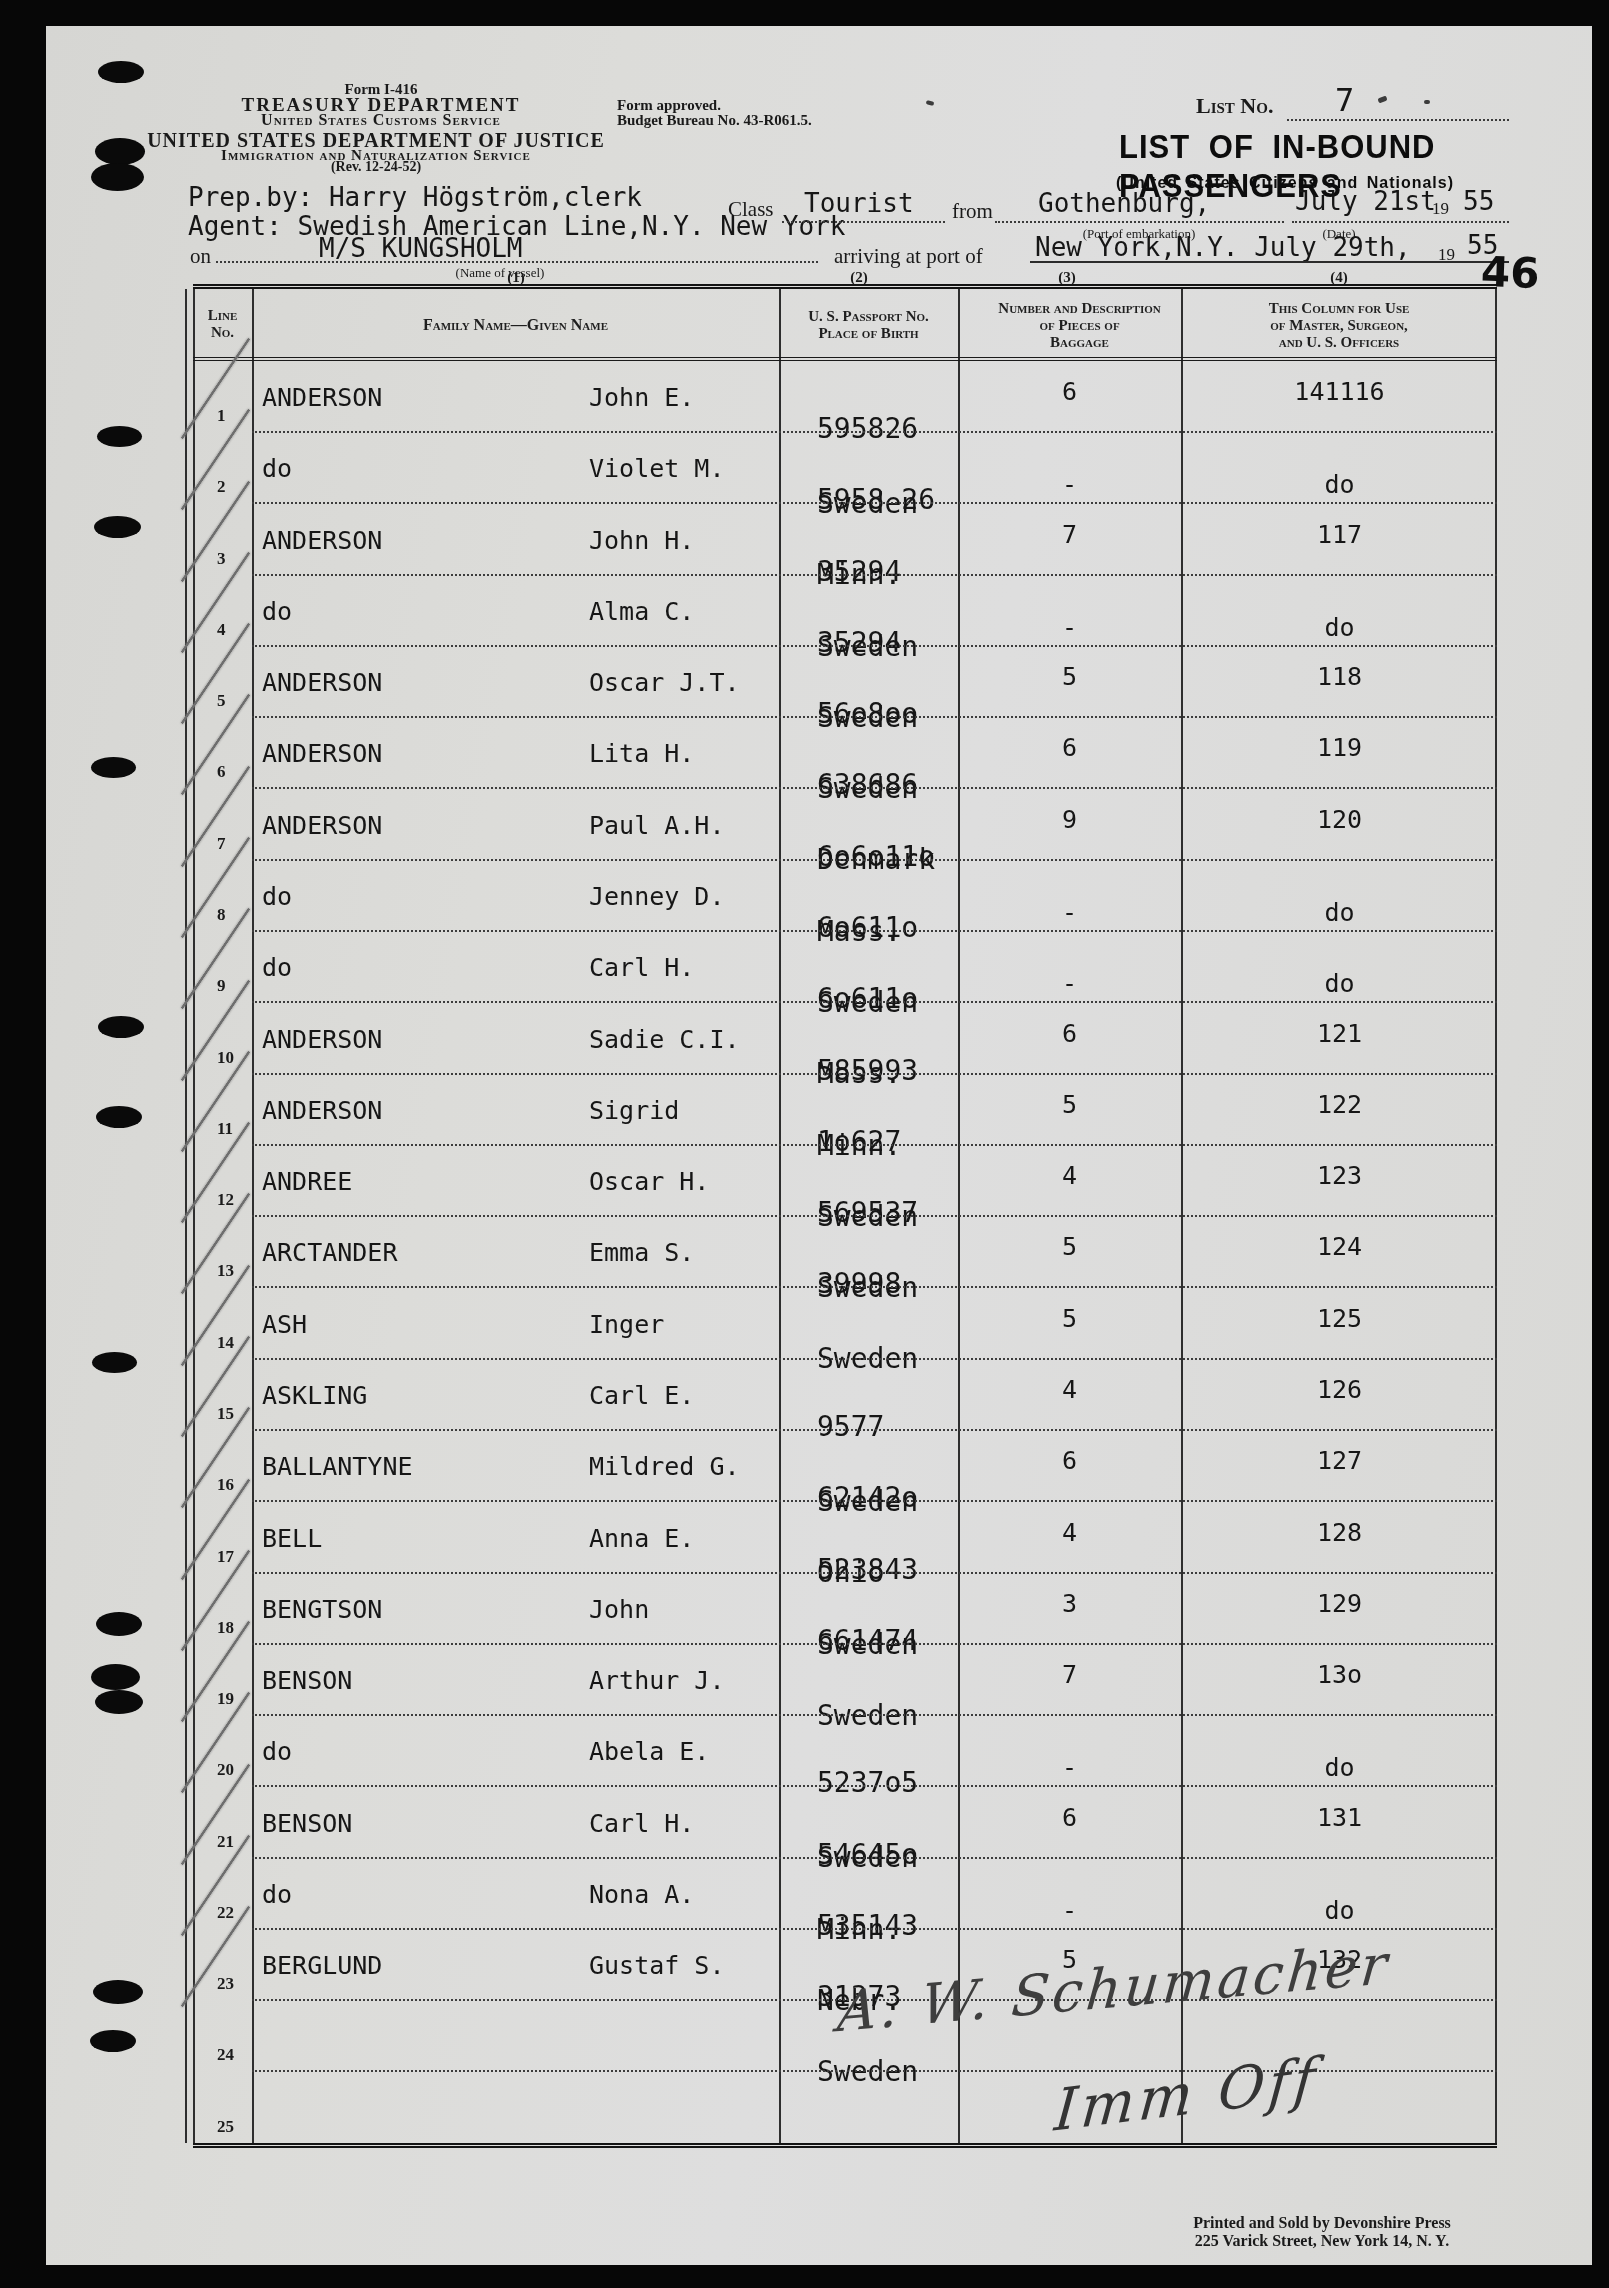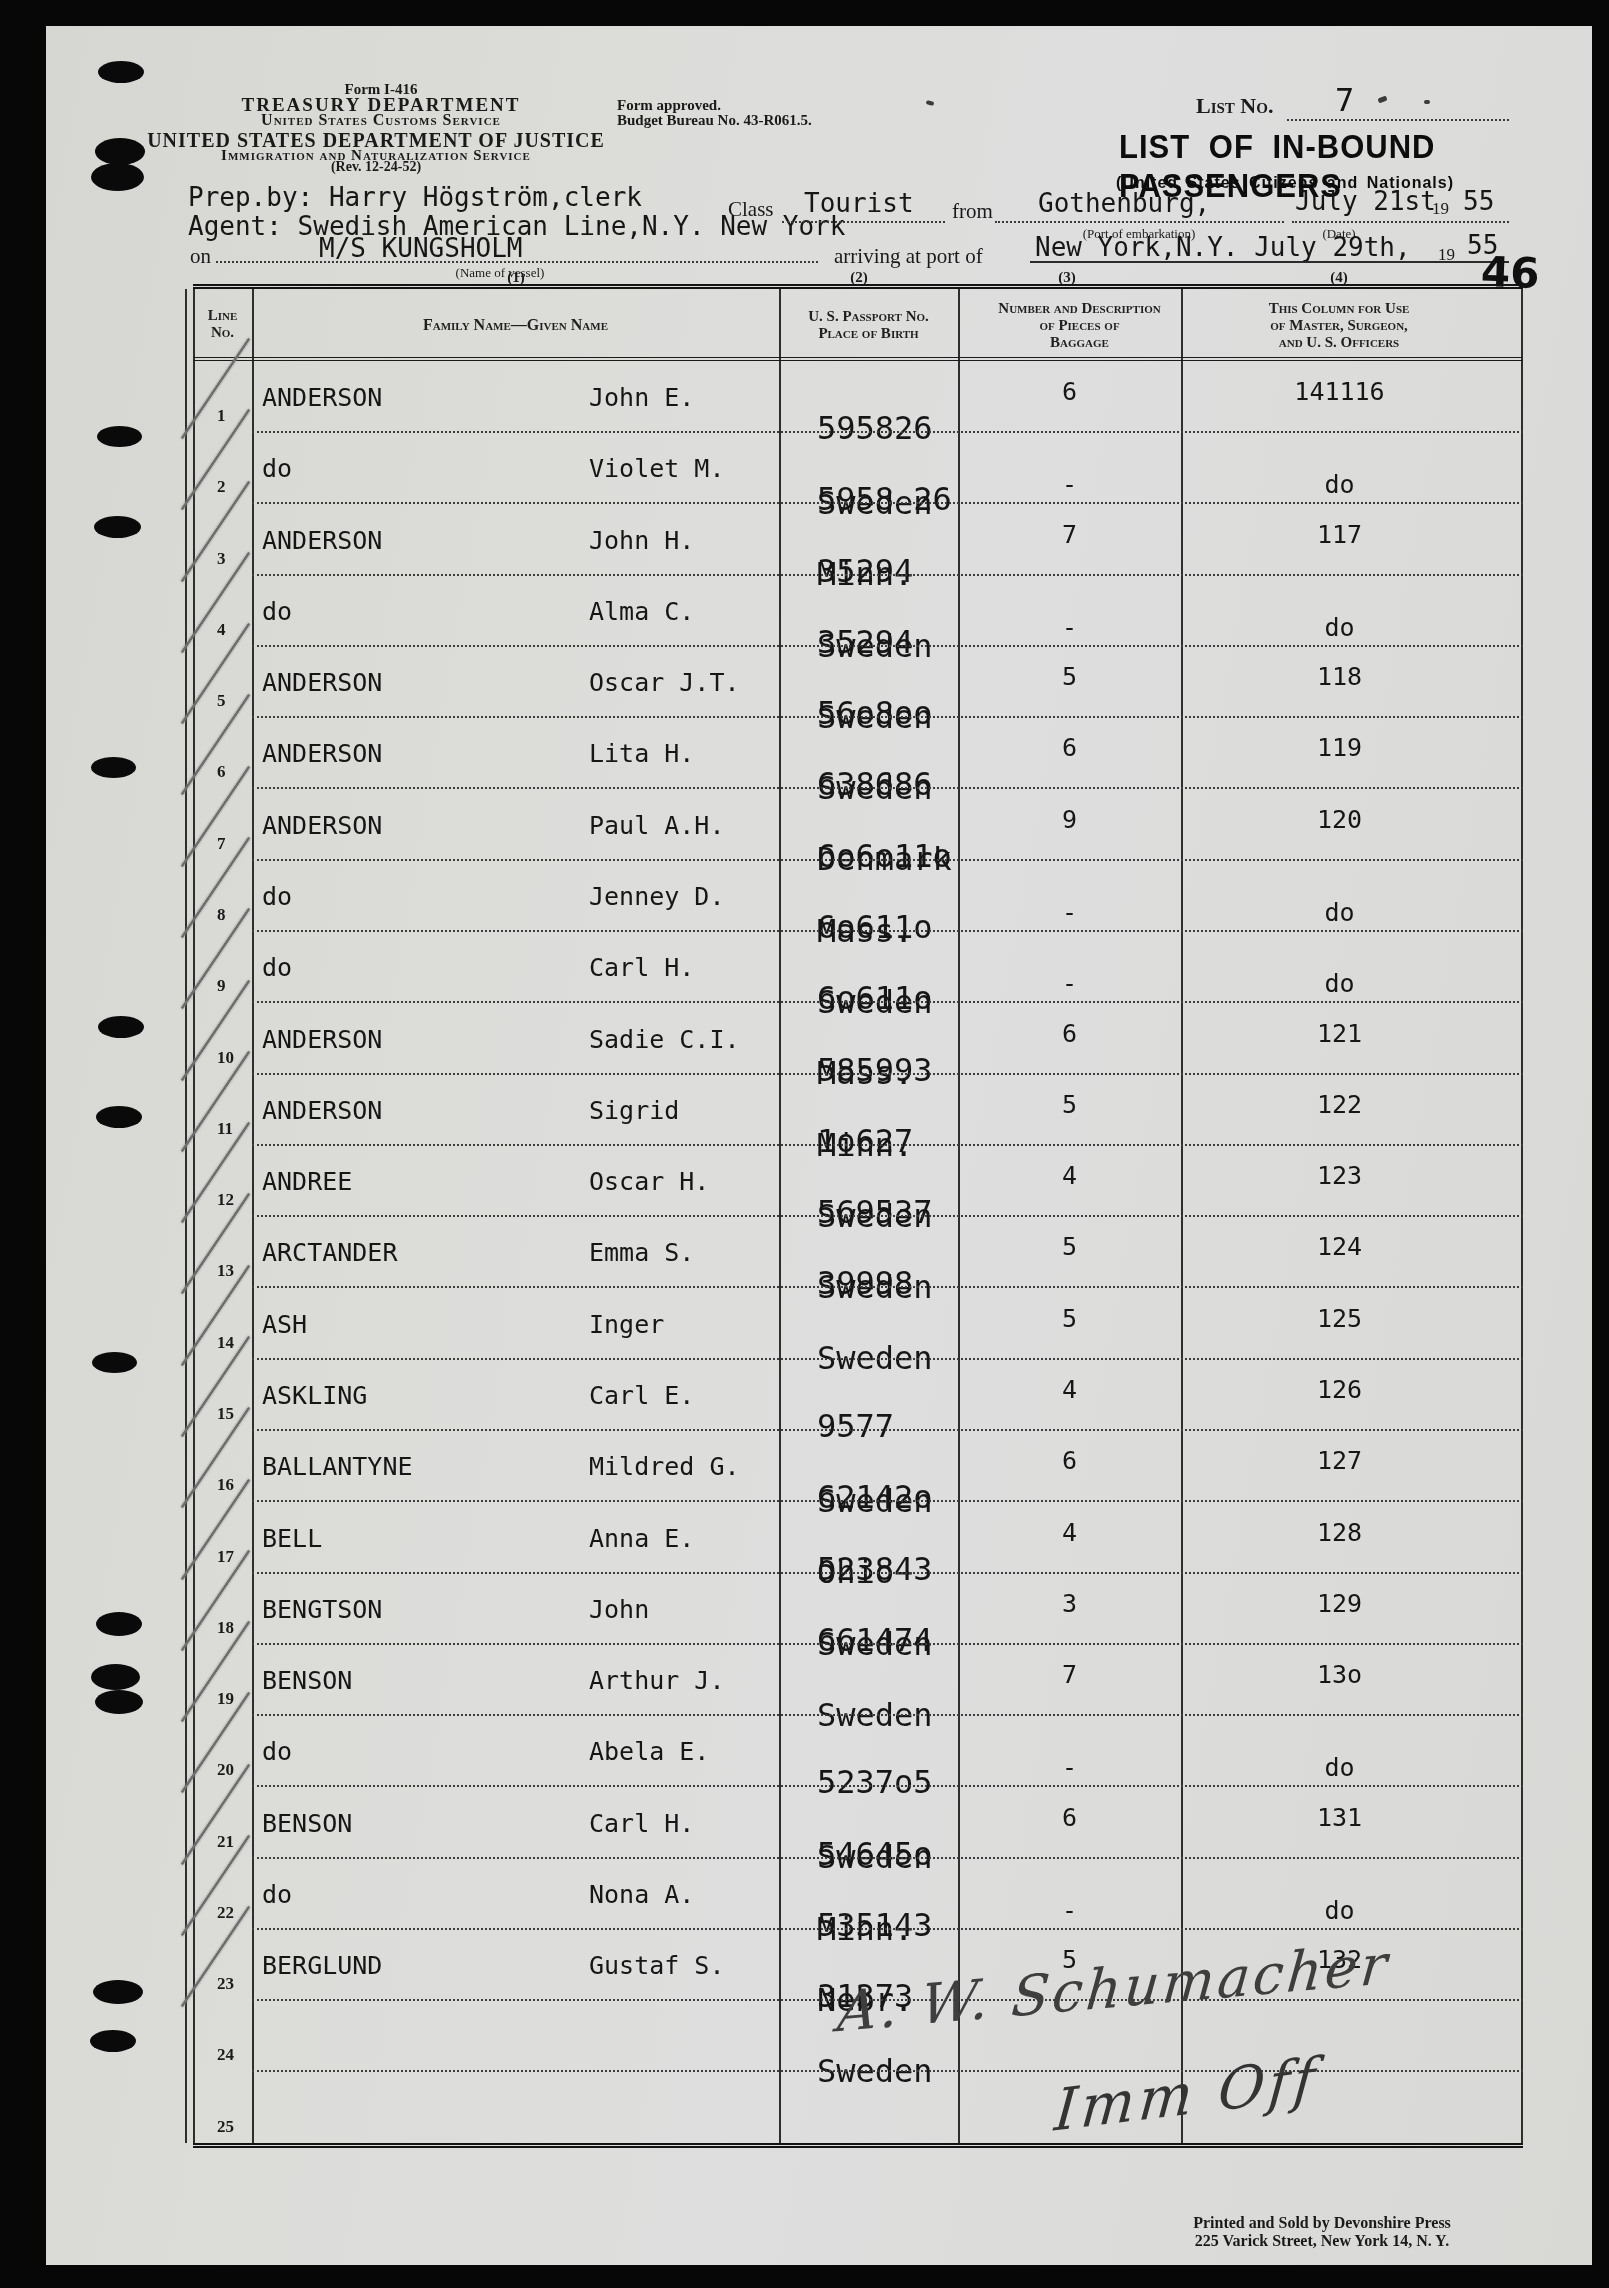--- a/index.html
+++ b/index.html
@@ -17,34 +17,34 @@
   .tw{font-family:"DejaVu Sans Mono",monospace;color:#161616;white-space:pre;}
   .dotline{border-bottom:2px dotted #3a3a3a;height:0;}
   .solidline{border-bottom:2px solid #2b2b2b;height:0;}
   
   .gothic{font-family:"Liberation Sans",sans-serif;font-weight:bold;color:#0d0d0d;
           letter-spacing:1px;word-spacing:9px;transform:scaleY(1.08);}
   
   .hole{position:absolute;background:#0a0a0a;border-radius:50%;}
   
   #ptable{position:absolute;left:193px;top:284px;width:1304px;height:1854px;
-          border-top:5px double #141414;border-bottom:5px double #141414;padding-left:26px;}
+          border-top:5px double #141414;border-bottom:5px double #141414;}
   .vline{position:absolute;top:0;bottom:0;width:2px;background:#2e2e2e;}
   #thead{position:absolute;left:0;top:0;width:100%;height:72px;border-bottom:4px double #1a1a1a;box-sizing:border-box;}
   .hcell{position:absolute;text-align:center;font-size:15px;line-height:17px;
          font-variant:small-caps;font-weight:bold;color:#1f1f1f;}
   #tbody{position:absolute;left:0;top:72px;width:100%;height:1782px;}
   .trow{position:absolute;left:0;width:100%;height:71px;}
   .row-sep{position:absolute;left:59px;right:0;bottom:-1px;border-bottom:2px dotted #3c3c3c;height:0;}
   .trow:last-child .row-sep{display:none;}
   .lineno{position:absolute;left:24px;bottom:6px;font-family:"Liberation Serif",serif;
           font-weight:bold;font-size:17px;color:#1b1b1b;}
   .c-family{position:absolute;left:69px;top:22px;font-size:25px;}
   .c-given{position:absolute;left:396px;top:22px;font-size:25px;}
-  .c-pass{position:absolute;left:624px;top:5px;font-size:32px;line-height:25px;}
+  .c-pass{position:absolute;left:624px;top:5px;font-size:28px;line-height:25px;}
   .c-bag{position:absolute;left:765px;width:223px;top:16px;text-align:center;font-size:25px;}
   .c-off{position:absolute;left:1008px;width:277px;top:16px;text-align:center;font-size:25px;}
   .c-bag.low,.c-off.low{top:38px;}
   .slash{position:absolute;left:-38px;top:26px;width:121px;height:0;
          border-top:3px solid #6e6e6e;transform:rotate(-56deg);border-radius:2px;
          box-shadow:0 0 2px #8a8a8a;}
   .sig{position:absolute;font-family:"DejaVu Serif",serif;font-style:italic;color:#3e3e3e;}
   .speck{position:absolute;background:#3c3c3c;border-radius:2px;}
 </style>
 </head>

